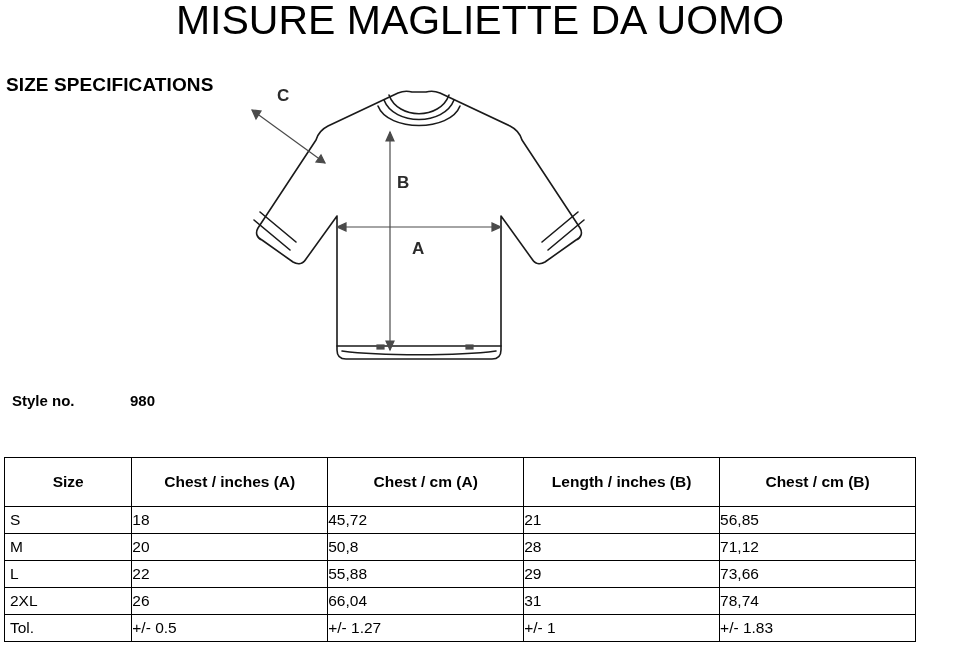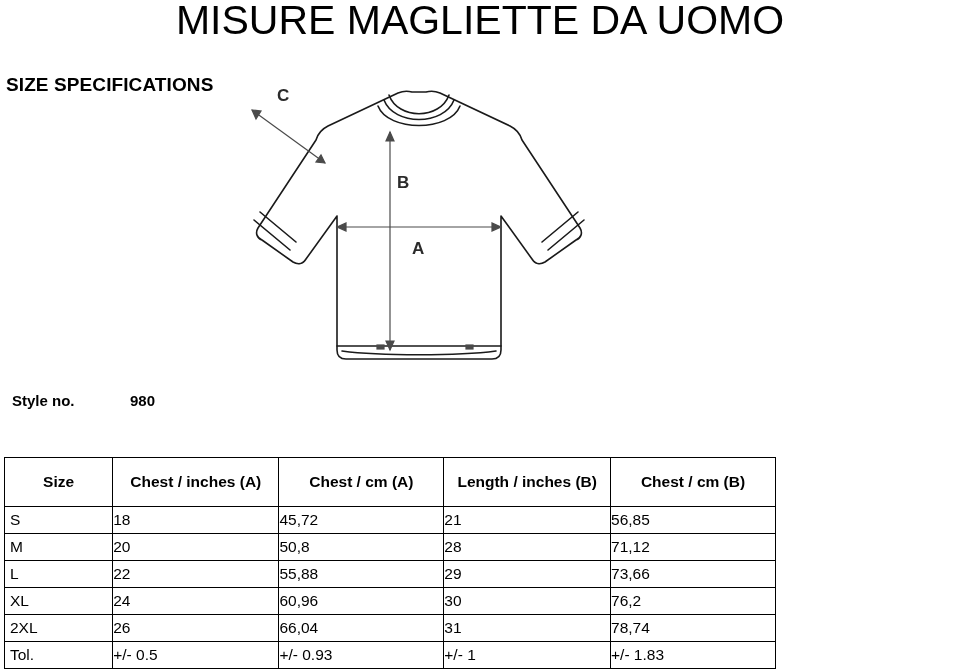--- a/index.html
+++ b/index.html
@@ -63,21 +63,21 @@
     font-weight: bold;
     white-space: nowrap;
   }
   .style-val {
     font-weight: bold;
   }
   table.size-table {
     position: absolute;
     top: 457px;
     left: 4px;
-    width: 772px;
+    width: 912px;
     border-collapse: collapse;
     font-size: 15.5px;
   }
   table.size-table th,
   table.size-table td {
     border: 1px solid #000000;
     padding: 0;
     height: 26px;
   }
   table.size-table thead th {
@@ -205,36 +205,29 @@
         <td>71,12</td>
       </tr>
       <tr>
         <td class="size-col">L</td>
         <td>22</td>
         <td>55,88</td>
         <td>29</td>
         <td>73,66</td>
       </tr>
       <tr>
-        <td class="size-col">XL</td>
-        <td>24</td>
-        <td>60,96</td>
-        <td>30</td>
-        <td>76,2</td>
-      </tr>
-      <tr>
         <td class="size-col">2XL</td>
         <td>26</td>
         <td>66,04</td>
         <td>31</td>
         <td>78,74</td>
       </tr>
       <tr>
         <td class="size-col">Tol.</td>
         <td>+/- 0.5</td>
-        <td>+/- 0.93</td>
+        <td>+/- 1.27</td>
         <td>+/- 1</td>
         <td>+/- 1.83</td>
       </tr>
     </tbody>
   </table>
 
 </div>
 
 </body></html>

